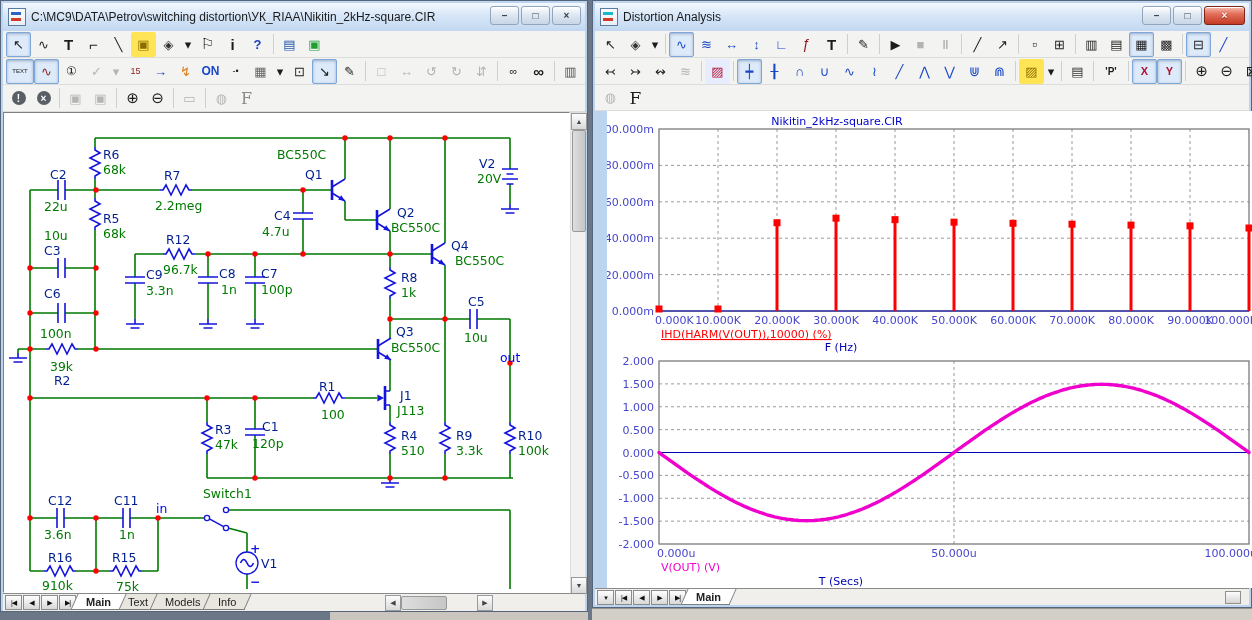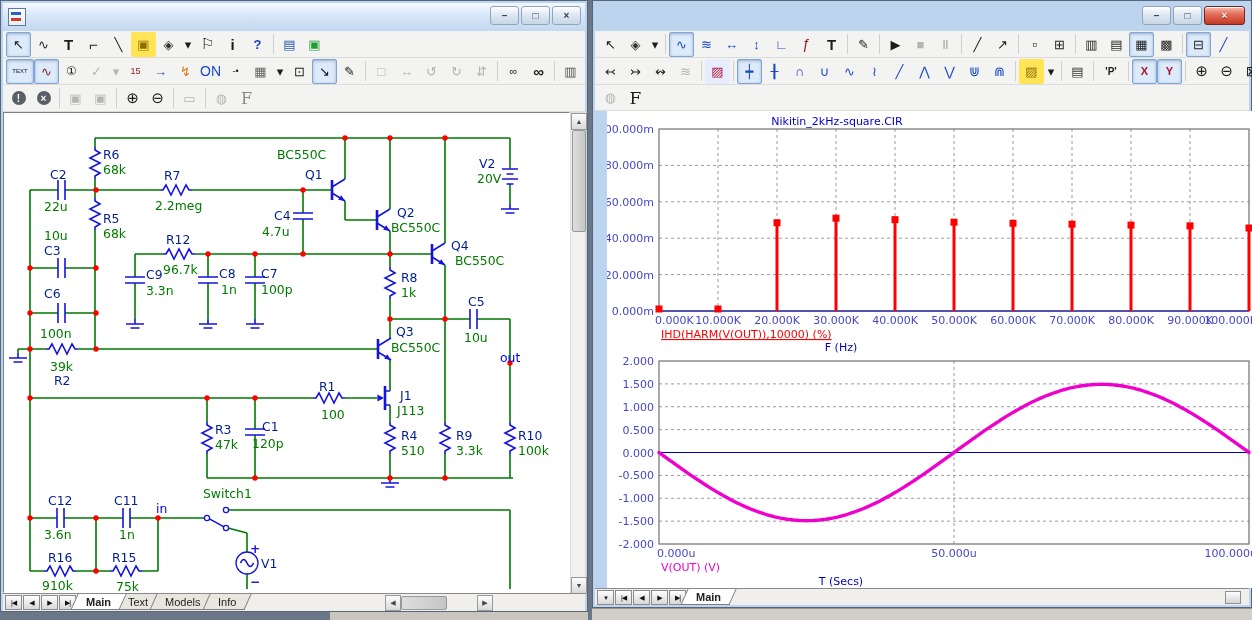--- a/index.html
+++ b/index.html
@@ -74,20 +74,21 @@
             border:1px solid #909090;}
   .strip1{position:absolute;left:330px;top:612px;width:258px;height:8px;background:#cac6bf;}
   .strip2{position:absolute;left:592px;top:608px;width:660px;height:12px;background:#d2cfc9;border-top:1px solid #98948c;box-sizing:border-box;}
 </style>
 </head>
 <body>
 
 <div class="win" id="winL">
   <div class="titlebar">
     <span class="appicon"></span>
+    <span class="title">C:\MC9\DATA\Petrov\switching distortion\УК_RIAA\Nikitin_2kHz-square.CIR</span>
   </div>
   <div class="winbtns" id="wbL">
       <div class="wbtn">
         <span>–</span>
       </div>
       <div class="wbtn">
         <span>□</span>
       </div>
       <div class="wbtn">
         <span>×</span>
@@ -154,21 +155,21 @@
       <div class="tbtn">
         <span style="font-size: 9px; color: rgb(139, 26, 26);">15</span>
       </div>
       <div class="tbtn">
         <span style="color: rgb(26, 71, 200); font-weight: bold;">→</span>
       </div>
       <div class="tbtn">
         <span style="color: rgb(224, 120, 24);">↯</span>
       </div>
       <div class="tbtn">
-        <span style="font-size: 14px; color: rgb(26, 71, 200); font-weight: normal;">ON</span>
+        <span style="font-size: 12px; color: rgb(26, 71, 200); font-weight: bold;">ON</span>
       </div>
       <div class="tbtn">
         <span style="font-size: 9px;">-•</span>
       </div>
       <div class="tbtn">
         <span style="color: rgb(102, 102, 102);">▦</span>
       </div>
       <div class="tbtn" style="width: 12px;">
         <span>▾</span>
       </div>
@@ -491,20 +492,24 @@
         </div>
       <div class="sbthumb" style="left:16px;top:1px;width:44px;height:12px"></div>
       <div class="sbarr" style="left:92px">
           <span>▶</span>
         </div>
     </div>
   </div>
 </div>
 
 <div class="win" id="winR">
+  <div class="titlebar">
+    <span class="appicon plot"></span>
+    <span class="title">Distortion Analysis</span>
+  </div>
   <div class="winbtns" id="wbR">
       <div class="wbtn">
         <span>–</span>
       </div>
       <div class="wbtn">
         <span>□</span>
       </div>
       <div class="wbtn close-active">
         <span>×</span>
       </div>

